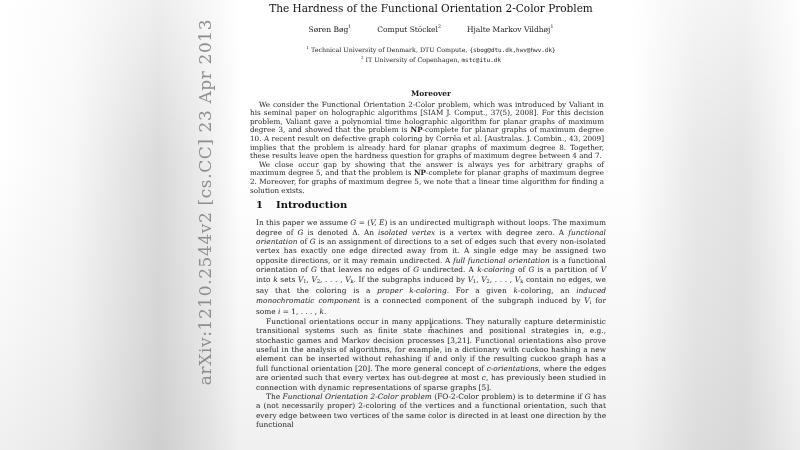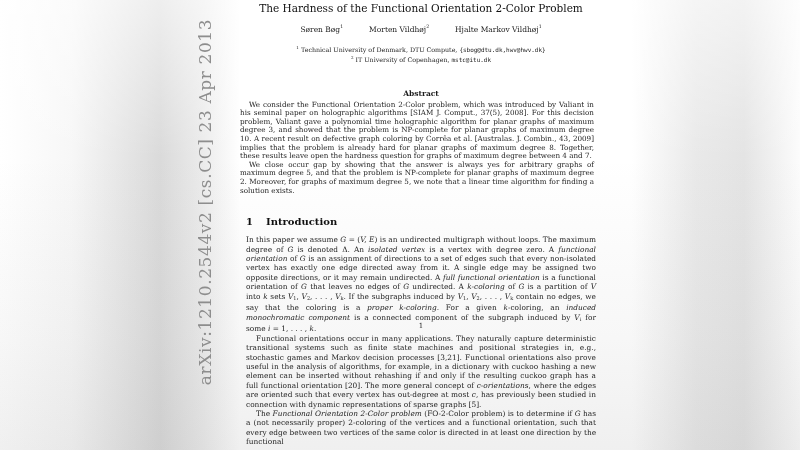--- a/index.html
+++ b/index.html
@@ -20,21 +20,21 @@
     left: 205px; top: 202px;
     transform: translate(-50%,-50%) rotate(-90deg);
     transform-origin: center;
     white-space: nowrap;
     font-size: 17px;
     letter-spacing: 0.6px;
     color: #8d8d8d;
   }
   .content {
     position: absolute;
-    left: 246px; top: 0;
+    left: 256px; top: 0;
     width: 350px; height: 332px;
   }
   .title {
     margin: 2px 0 0 0;
     font-size: 10.5px;
     font-weight: normal;
     text-align: center;
     line-height: 13px;
     color: #111;
   }
@@ -49,38 +49,38 @@
   .affils {
     margin-top: 10px;
     text-align: center;
     font-size: 6.3px;
     line-height: 8.5px;
     color: #222;
   }
   .affils sup { font-size: 0.65em; }
   .run-m { font-family: "DejaVu Sans Mono", monospace; font-size: 0.95em; }
   .run-i { font-style: italic; }
-  .run-b { font-weight: normal; }
+  .run-b { font-weight: bold; }
   sub { font-size: 0.68em; vertical-align: -0.25em; }
   .abs-head {
     margin-top: 24px;
     text-align: center;
     font-weight: bold;
     font-size: 7.5px;
   }
   .abs-p {
     margin: 3px 2px 0 -6px;
     font-size: 7.2px;
     line-height: 8.6px;
     text-align: justify;
     text-indent: 9px;
   }
   .abs-p + .abs-p { margin-top: 0; }
   .sec-head {
-    margin-top: 21px;
+    margin-top: 4px;
     font-weight: bold;
     font-size: 10px;
     color: #111;
   }
   .sec-num { margin-right: 13px; }
   .body-p {
     margin: 0;
     font-size: 7.4px;
     line-height: 9.4px;
     text-align: justify;
@@ -99,30 +99,30 @@
 <body>
 
 <div class="arxiv-stamp">arXiv:1210.2544v2  [cs.CC]  23 Apr 2013</div>
 
 <div class="content">
 
   <h1 class="title">The Hardness of the Functional Orientation 2-Color Problem</h1>
 
   <div class="authors">
     <span class="author"><span>Søren Bøg</span><sup>1</sup></span>
-    <span class="author"><span>Morten Vildhøj</span><sup>2</sup></span>
+    <span class="author"><span>Comput Stöckel</span><sup>2</sup></span>
     <span class="author"><span>Hjalte Markov Vildhøj</span><sup>1</sup></span>
   </div>
 
   <div class="affils">
     <div class="affil"><sup>1</sup> <span><span>Technical University of Denmark, DTU Compute, </span><span class="run-m">{sbog@dtu.dk,hwv@hwv.dk}</span></span></div>
     <div class="affil"><sup>2</sup> <span><span>IT University of Copenhagen, </span><span class="run-m">mstc@itu.dk</span></span></div>
   </div>
 
-  <div class="abs-head">Abstract</div>
+  <div class="abs-head">Moreover</div>
   <p class="abs-p"><span>We consider the Functional Orientation 2-Color problem, which was introduced by Valiant in his seminal paper on holographic algorithms [SIAM J. Comput., 37(5), 2008]. For this decision problem, Valiant gave a polynomial time holographic algorithm for planar graphs of maximum degree 3, and showed that the problem is </span><span class="run-b">NP</span><span>-complete for planar graphs of maximum degree 10. A recent result on defective graph coloring by Corrêa et al. [Australas. J. Combin., 43, 2009] implies that the problem is already hard for planar graphs of maximum degree 8. Together, these results leave open the hardness question for graphs of maximum degree between 4 and 7.</span></p>
   <p class="abs-p"><span>We close occur gap by showing that the answer is always yes for arbitrary graphs of maximum degree 5, and that the problem is </span><span class="run-b">NP</span><span>-complete for planar graphs of maximum degree 2. Moreover, for graphs of maximum degree 5, we note that a linear time algorithm for finding a solution exists.</span></p>
 
   <div class="sec-head">
     <span class="sec-num">1</span><span class="sec-title">Introduction</span>
   </div>
 
   <p class="body-p first"><span>In this paper we assume </span><span class="run-i">G</span><span> = (</span><span class="run-i">V, E</span><span>) is an undirected multigraph without loops. The maximum degree of </span><span class="run-i">G</span><span> is denoted Δ. An </span><span class="run-i">isolated vertex</span><span> is a vertex with degree zero. A </span><span class="run-i">functional orientation</span><span> of </span><span class="run-i">G</span><span> is an assignment of directions to a set of edges such that every non-isolated vertex has exactly one edge directed away from it. A single edge may be assigned two opposite directions, or it may remain undirected. A </span><span class="run-i">full functional orientation</span><span> is a functional orientation of </span><span class="run-i">G</span><span> that leaves no edges of </span><span class="run-i">G</span><span> undirected. A </span><span class="run-i">k-coloring</span><span> of </span><span class="run-i">G</span><span> is a partition of </span><span class="run-i">V</span><span> into </span><span class="run-i">k</span><span> sets </span><span class="run-i">V</span><sub>1</sub><span>, </span><span class="run-i">V</span><sub>2</sub><span>, . . . , </span><span class="run-i">V</span><sub>k</sub><span>. If the subgraphs induced by </span><span class="run-i">V</span><sub>1</sub><span>, </span><span class="run-i">V</span><sub>2</sub><span>, . . . , </span><span class="run-i">V</span><sub>k</sub><span> contain no edges, we say that the coloring is a </span><span class="run-i">proper k-coloring</span><span>. For a given </span><span class="run-i">k</span><span>-coloring, an </span><span class="run-i">induced monochromatic component</span><span> is a connected component of the subgraph induced by </span><span class="run-i">V</span><sub>i</sub><span> for some </span><span class="run-i">i</span><span> = 1, . . . , </span><span class="run-i">k</span><span>.</span></p>
   <p class="body-p"><span>Functional orientations occur in many applications. They naturally capture deterministic transitional systems such as finite state machines and positional strategies in, e.g., stochastic games and Markov decision processes [3,21]. Functional orientations also prove useful in the analysis of algorithms, for example, in a dictionary with cuckoo hashing a new element can be inserted without rehashing if and only if the resulting cuckoo graph has a full functional orientation [20]. The more general concept of </span><span class="run-i">c-orientations</span><span>, where the edges are oriented such that every vertex has out-degree at most </span><span class="run-i">c</span><span>, has previously been studied in connection with dynamic representations of sparse graphs [5].</span></p>
   <p class="body-p"><span>The </span><span class="run-i">Functional Orientation 2-Color problem</span><span> (FO-2-Color problem) is to determine if </span><span class="run-i">G</span><span> has a (not necessarily proper) 2-coloring of the vertices and a functional orientation, such that every edge between two vertices of the same color is directed in at least one direction by the functional</span></p>

